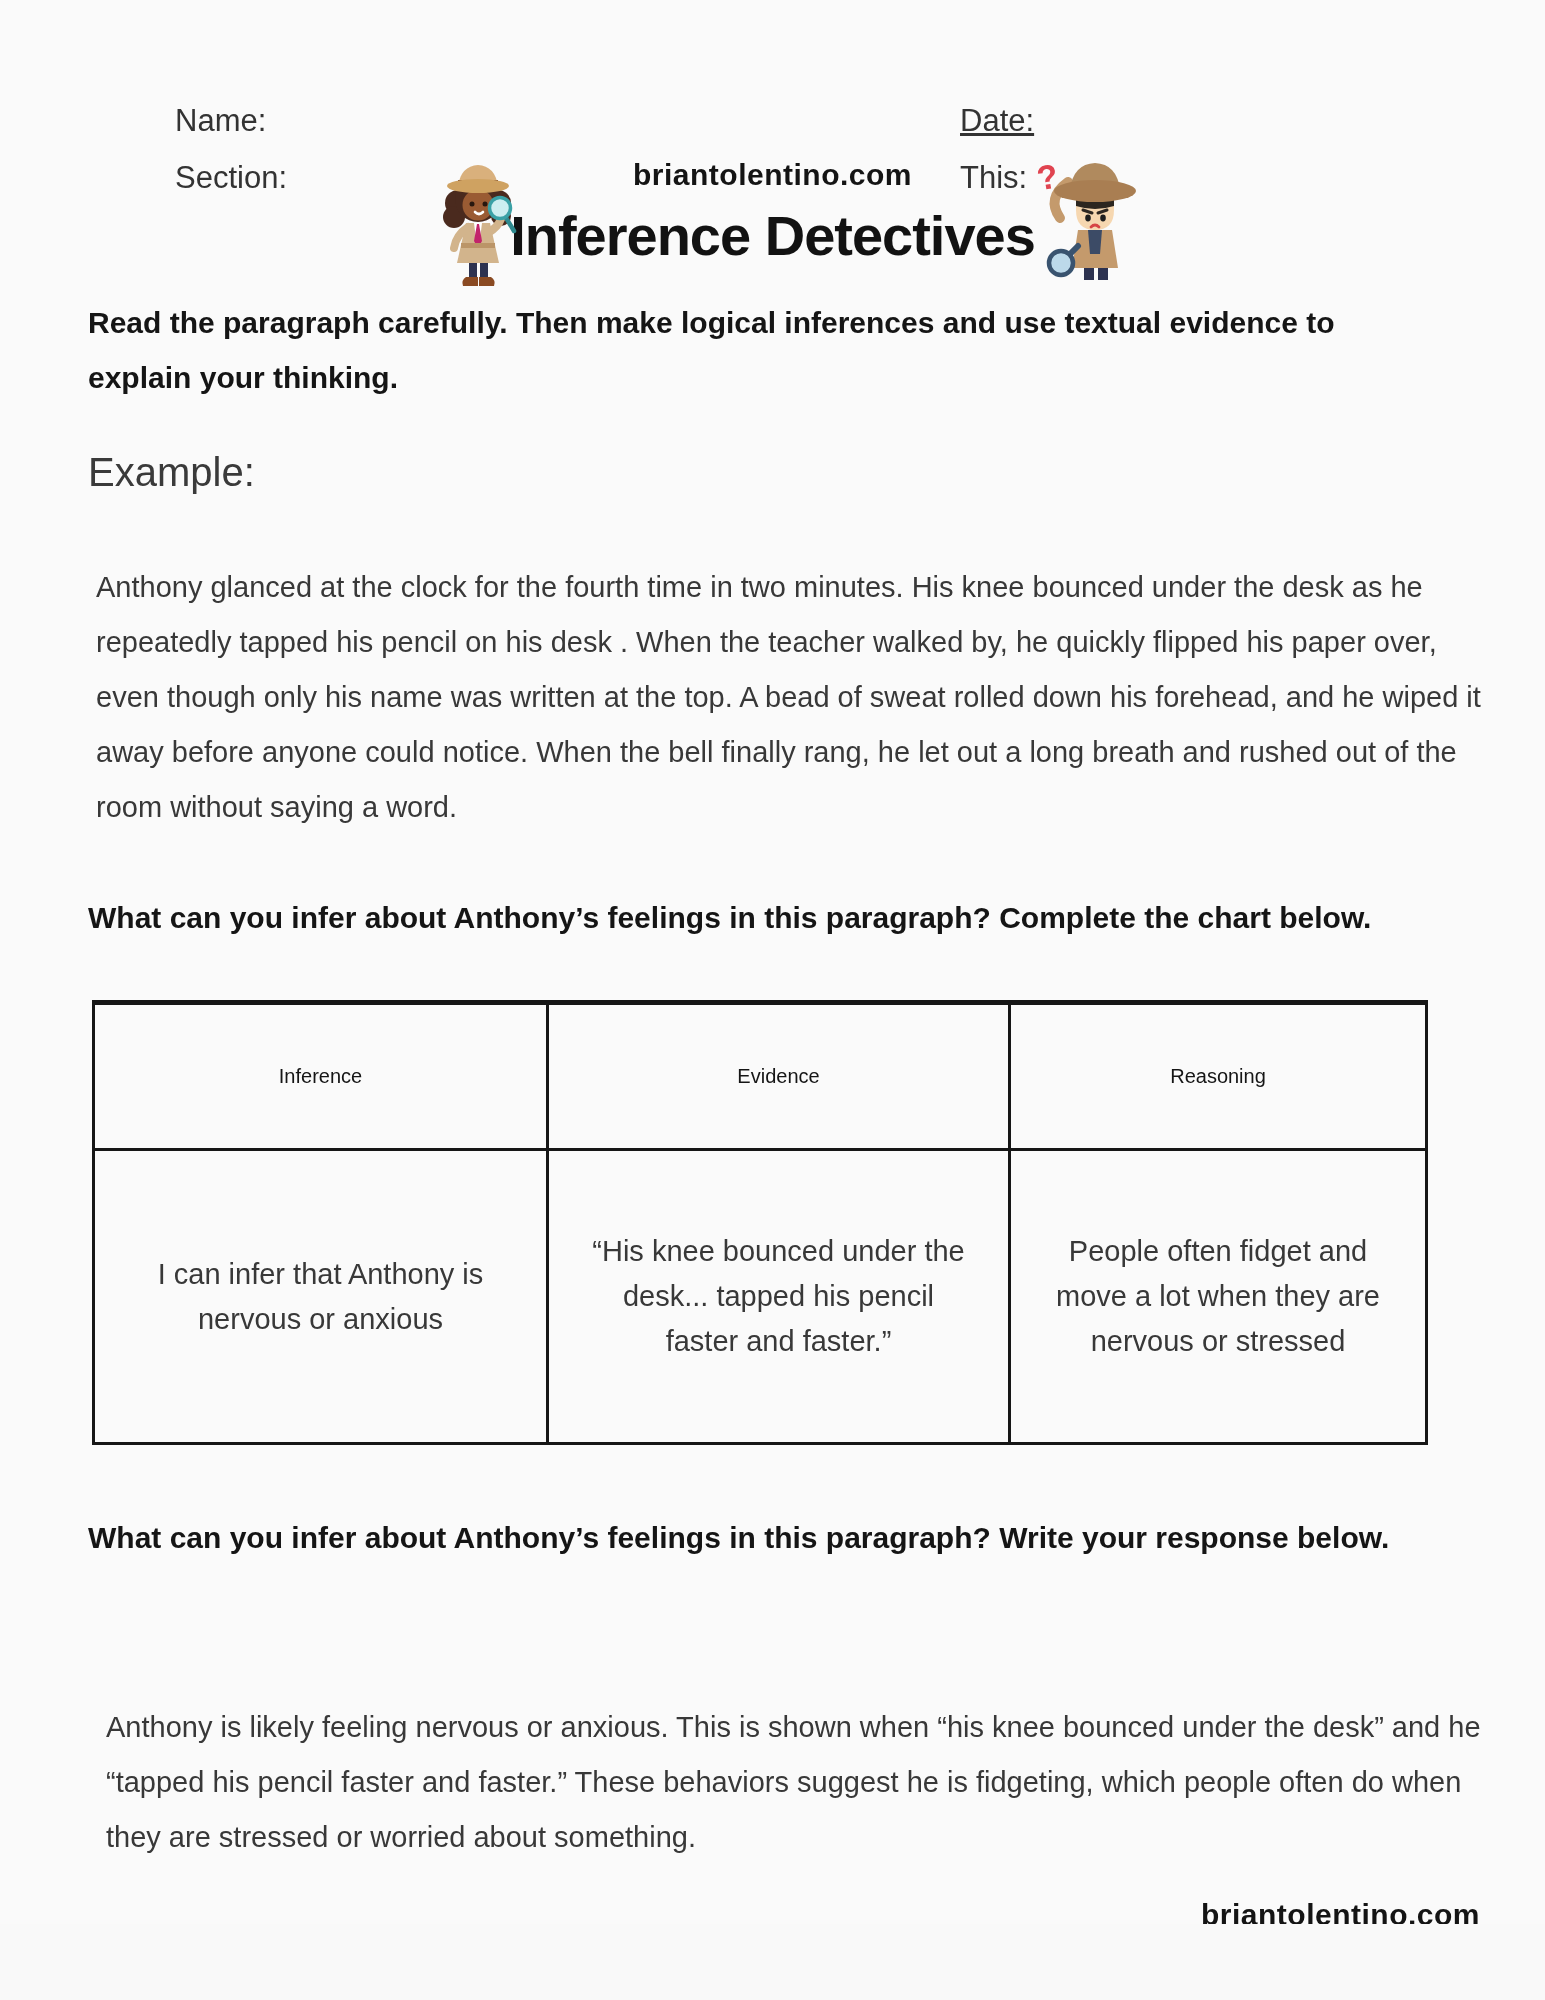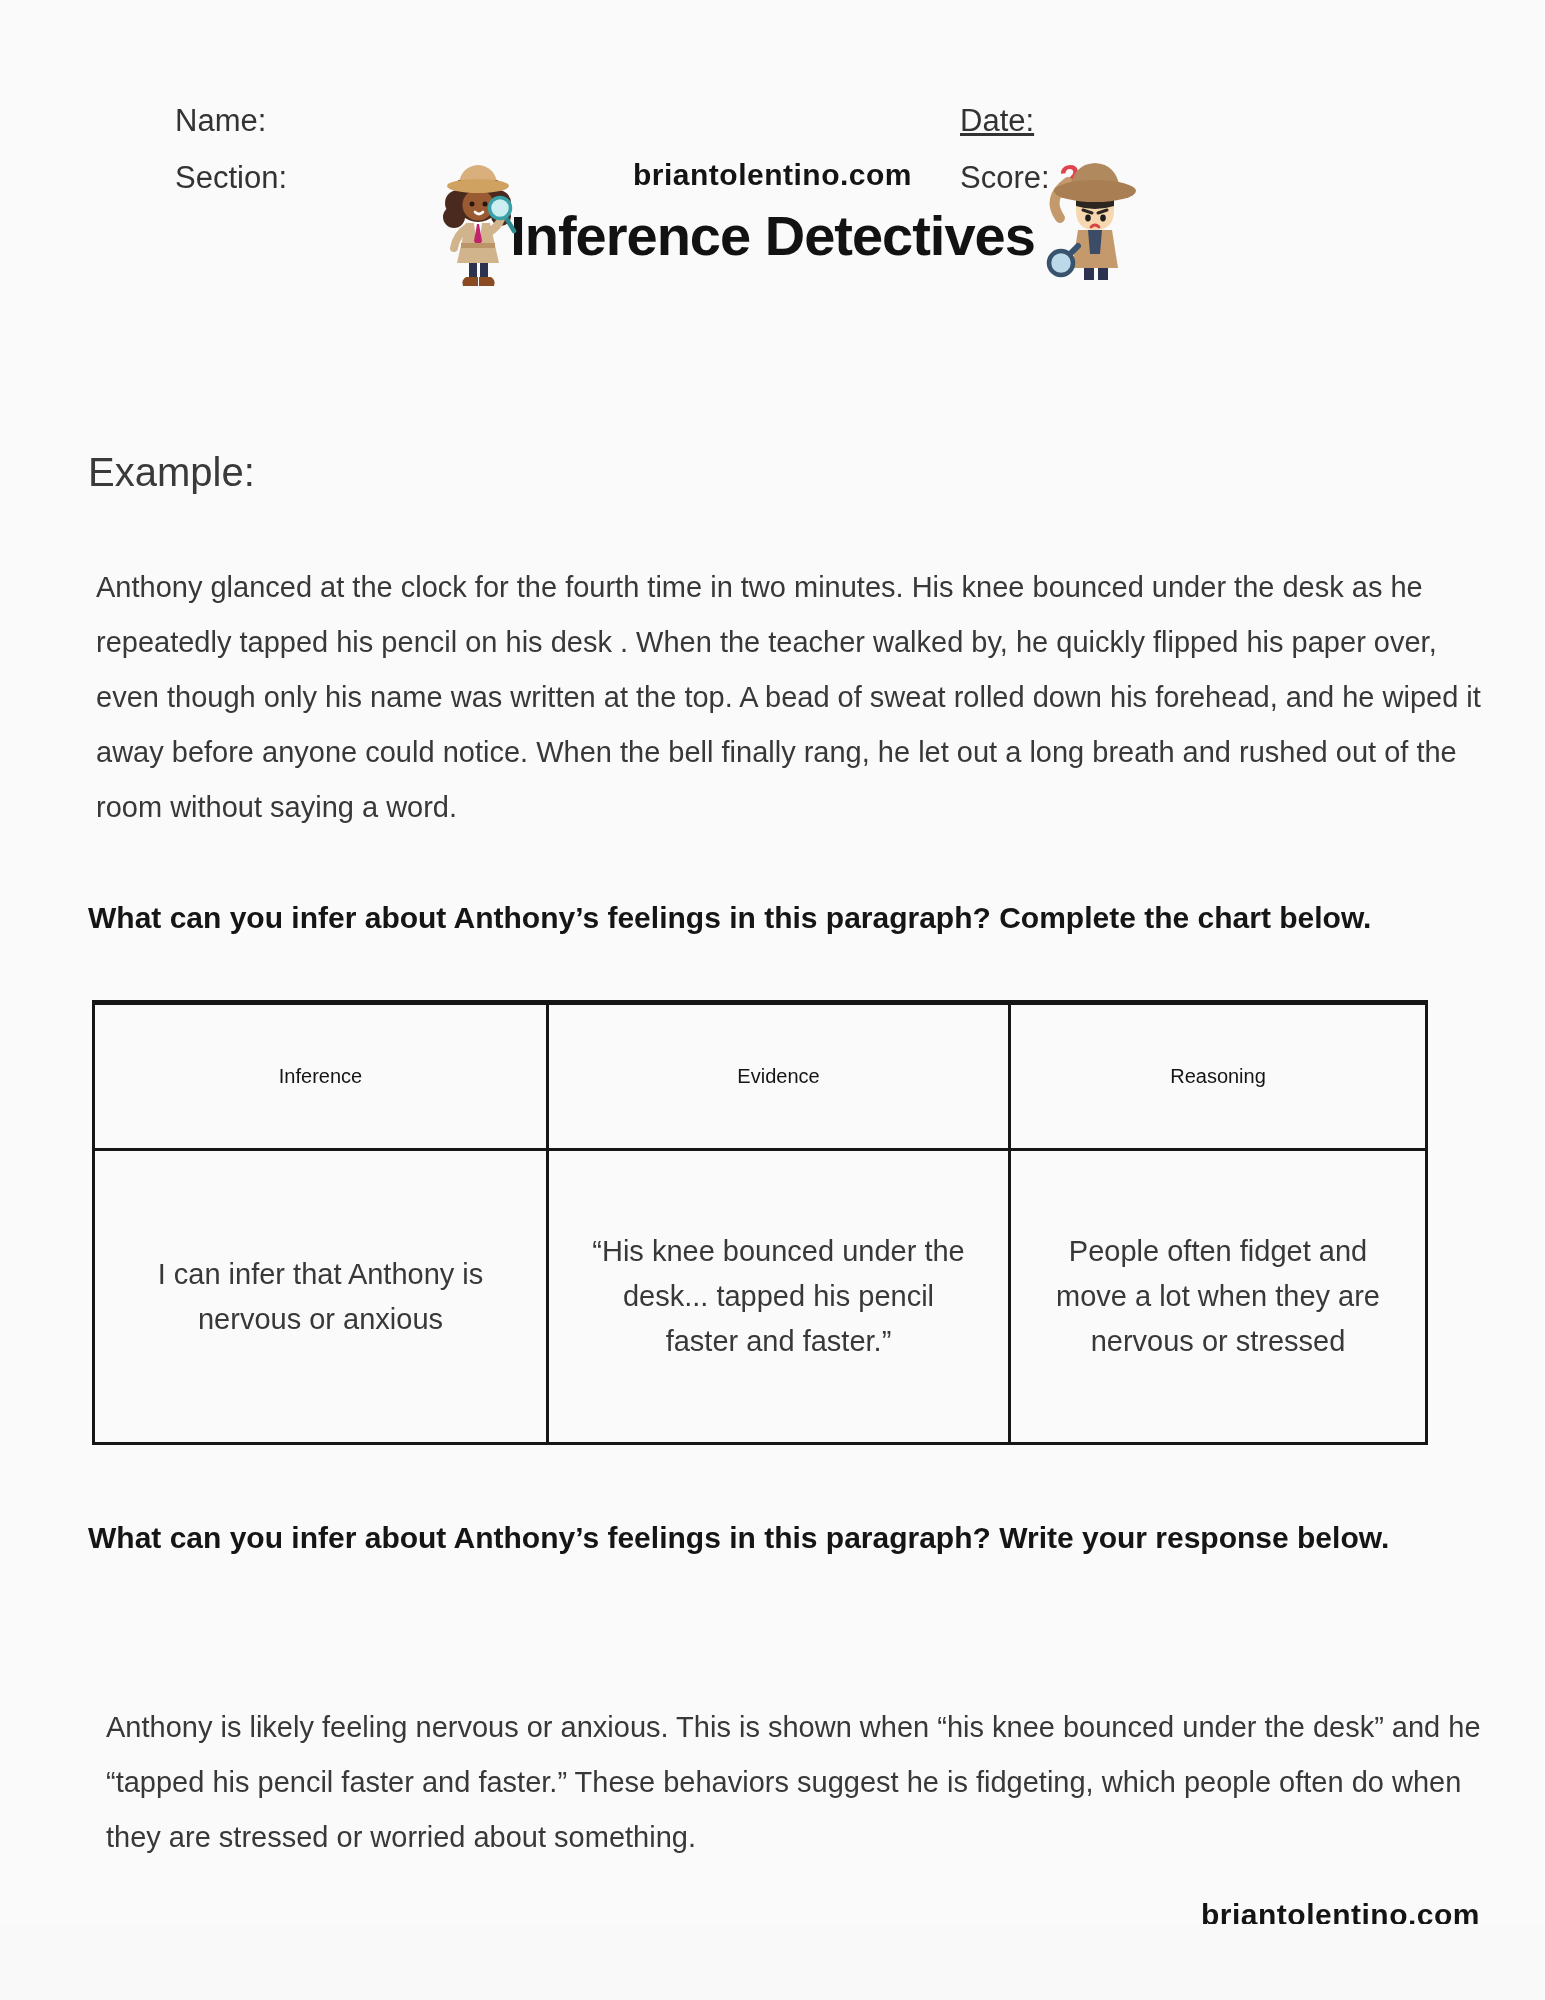--- a/index.html
+++ b/index.html
@@ -49,21 +49,21 @@
 </style>
 </head>
 <body>
 
 <div class="page">
 
   <div class="abs hdr-field name">Name:</div>
   <div class="abs hdr-field section">Section:</div>
   <div class="abs hdr-field date">Date:</div>
   <div class="abs hdr-field score">
-    <span>Score:</span>
+    <span>This:</span>
     <span class="qmark" style="color:#e04450;">?</span>
   </div>
 
   <div class="abs site-top">briantolentino.com</div>
   <h1 class="abs title">Inference Detectives</h1>
 
   <svg class="abs girl" viewBox="0 0 102 138" aria-hidden="true">
     <circle cx="30" cy="50" r="13" fill="#4a2a1e"></circle>
     <circle cx="26" cy="64" r="11" fill="#4a2a1e"></circle>
     <circle cx="70" cy="50" r="13" fill="#4a2a1e"></circle>
@@ -103,20 +103,21 @@
     <path d="M59 71 Q63 67 67 71" stroke="#d64545" stroke-width="2.8" fill="none" stroke-linecap="round"></path>
     <path d="M38 34 Q41 8 63 7 Q85 8 88 34 Z" fill="#b08a5e"></path>
     <rect x="38" y="27" width="50" height="7" fill="#6f4a2a"></rect>
     <ellipse cx="63" cy="35" rx="41" ry="11" fill="#a97e52"></ellipse>
     <line x1="36" y1="100" x2="46" y2="90" stroke="#39536f" stroke-width="6" stroke-linecap="round"></line>
     <circle cx="29" cy="107" r="12" fill="#bcd9ea" stroke="#39536f" stroke-width="4.5"></circle>
     <rect x="52" y="112" width="10" height="12" fill="#2d3250"></rect>
     <rect x="66" y="112" width="10" height="12" fill="#2d3250"></rect>
   </svg>
 
+  <p class="abs instructions bold-text">Read the paragraph carefully. Then make logical inferences and use textual evidence to explain your thinking.</p>
 
   <p class="abs example-label">Example:</p>
 
   <p class="abs example-par">Anthony glanced at the clock for the fourth time in two minutes. His knee bounced under the desk as he repeatedly tapped his pencil on his desk . When the teacher walked by, he quickly flipped his paper over, even though only his name was written at the top. A bead of sweat rolled down his forehead, and he wiped it away before anyone could notice. When the bell finally rang, he let out a long breath and rushed out of the room without saying a word.</p>
 
   <p class="abs q1 bold-text">What can you infer about Anthony’s feelings in this paragraph? Complete the chart below.</p>
 
   <table class="abs chart">
     <colgroup>
       <col style="width:454px">

